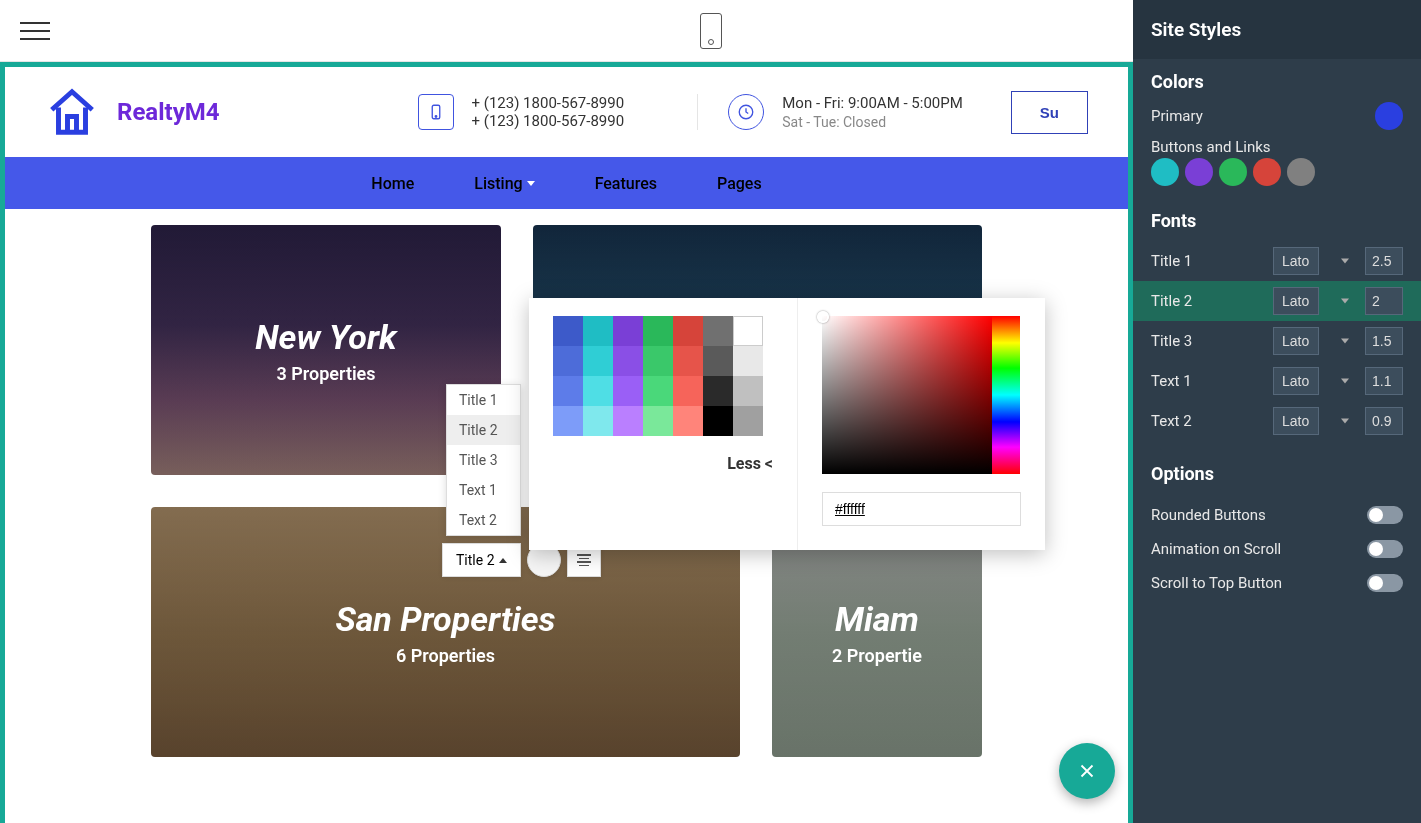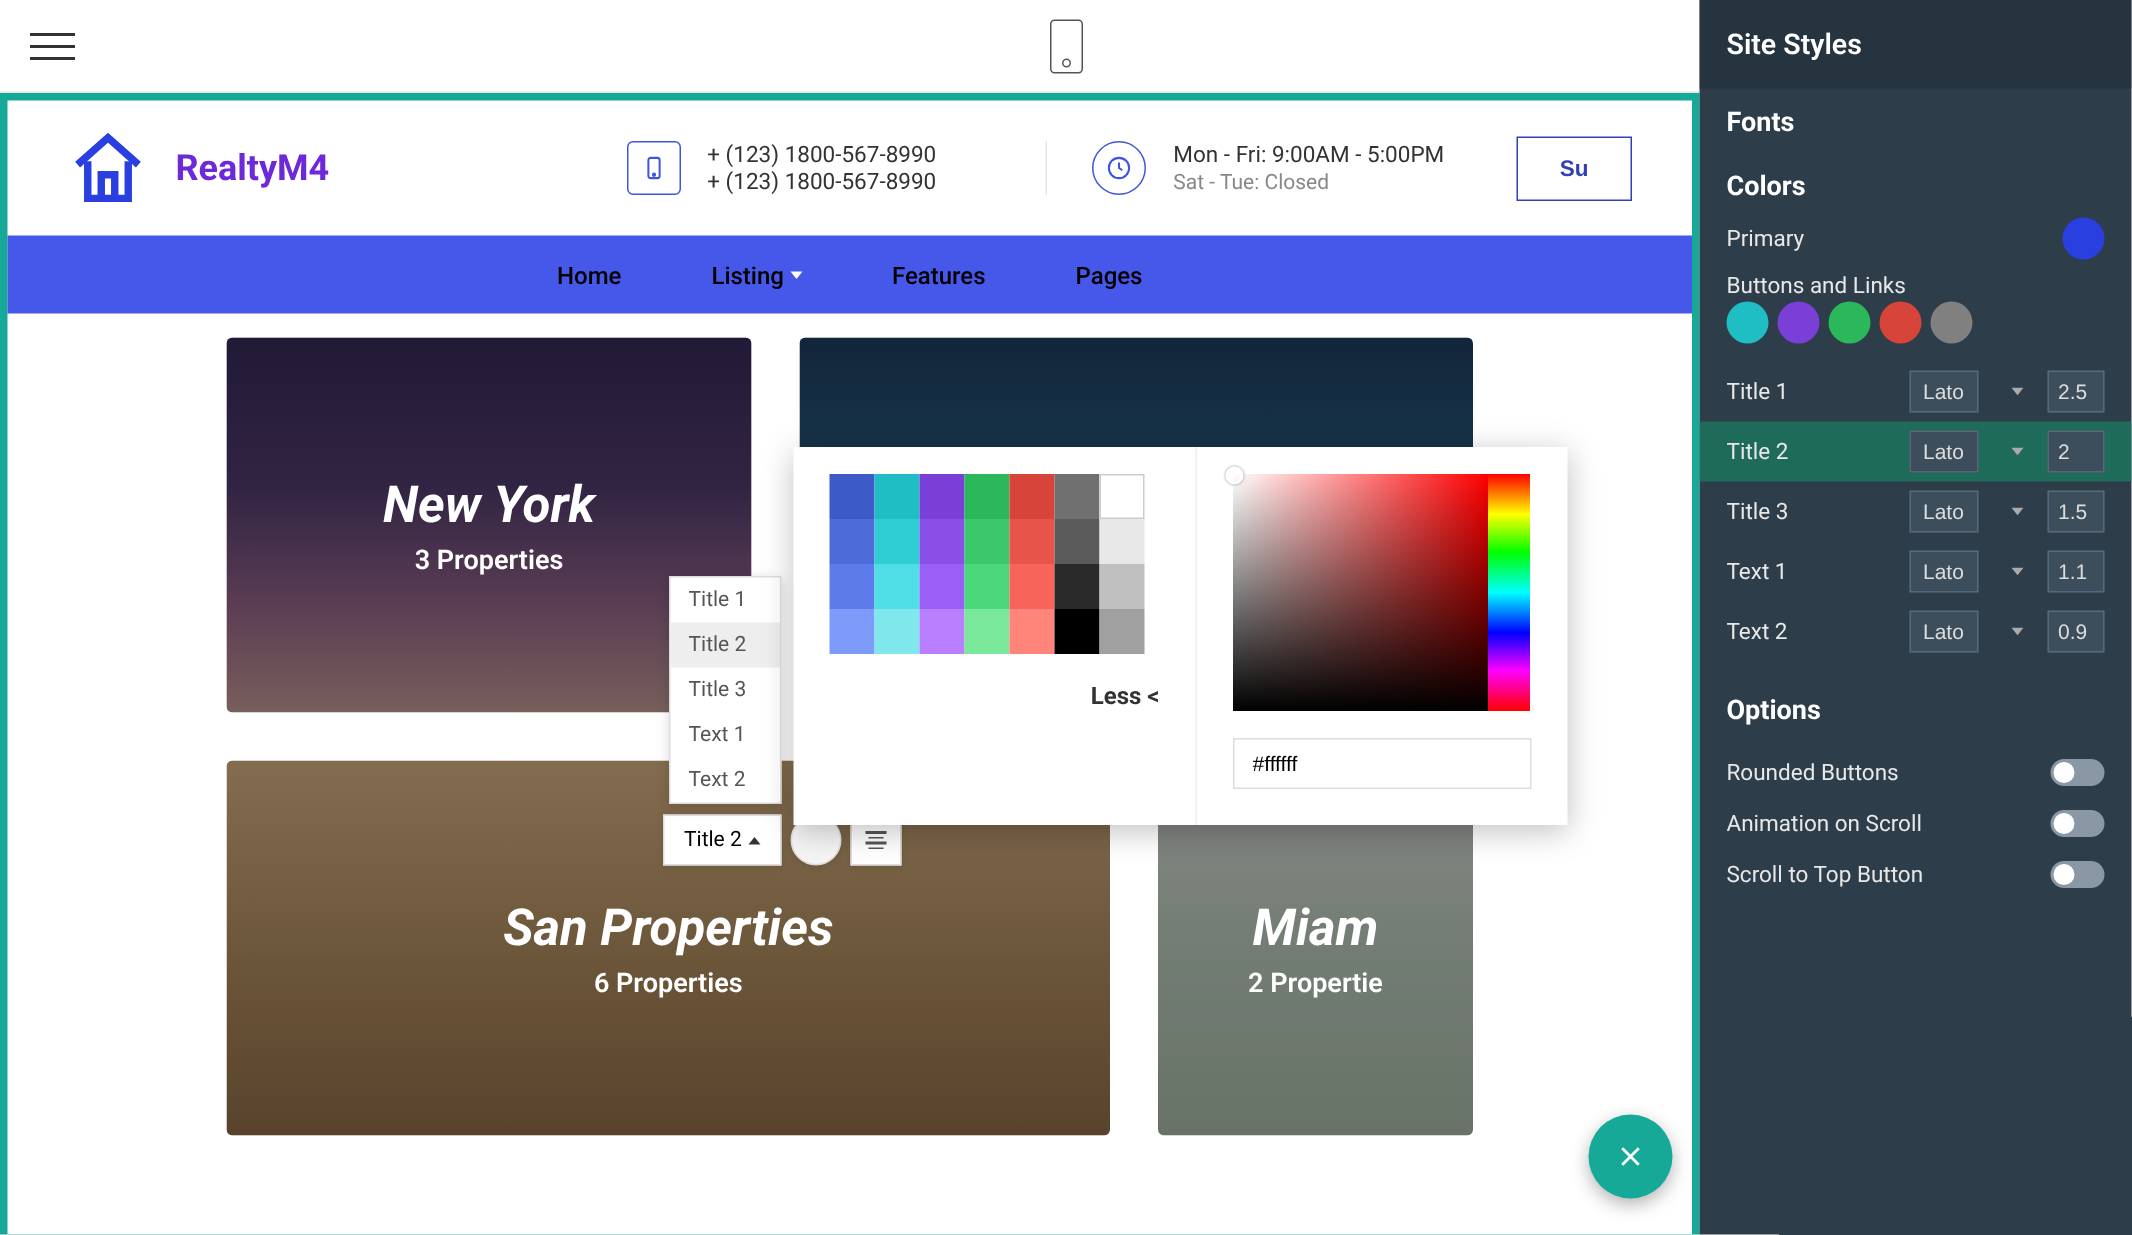--- a/index.html
+++ b/index.html
@@ -59,21 +59,21 @@
 .swatch-grid { display: flex; flex-direction: column; }
 .swatch-row { display: flex; }
 .swatch { width: 30px; height: 30px; cursor: pointer; }
 .swatch.bordered { border: 1px solid #ccc; }
 .less-link { text-align: right; margin-top: 18px; color: #333; font-size: 16px; cursor: pointer; font-weight: bold; }
 .picker-right { flex: 1; padding: 18px 24px; }
 .gradient-wrap { display: flex; gap: 0; position: relative; }
 .sv-panel { width: 170px; height: 158px; background: linear-gradient(to top, #000, transparent), linear-gradient(to right, #fff, #ff0000); position: relative; }
 .sv-handle { position: absolute; top: -5px; left: -5px; width: 12px; height: 12px; border: 2px solid #fff; border-radius: 50%; box-shadow: 0 0 2px rgba(0,0,0,0.5); }
 .hue-strip { width: 28px; height: 158px; background: linear-gradient(to bottom, #ff0000 0%, #ffff00 17%, #00ff00 33%, #00ffff 50%, #0000ff 67%, #ff00ff 83%, #ff0000 100%); }
-.hex-input { margin-top: 18px; width: 100%; padding: 8px 12px; border: 1px solid #ddd; font-size: 14px; }
+.hex-input { margin-top: 18px; width: 100%; padding: 8px 12px; border: 1px solid #ddd; font-size: 14px; text-decoration: underline; }
 
 .side-panel { position: absolute; top: 0; right: 0; width: 288px; height: 100%; background: #2e3d4a; color: #e8e8e8; padding: 0; overflow-y: auto; }
 .panel-title-bar { background: #263440; padding: 18px 18px; font-size: 19px; font-weight: 600; color: #fff; }
 .panel-section { padding: 12px 18px 4px; }
 .section-heading { font-size: 18px; font-weight: 700; color: #fff; margin-bottom: 10px; }
 .color-row { display: flex; align-items: center; justify-content: space-between; margin-bottom: 8px; font-size: 15px; }
 .color-dot { width: 28px; height: 28px; border-radius: 50%; cursor: pointer; }
 .dot-row { display: flex; gap: 6px; margin-top: 2px; margin-bottom: 8px; }
 .font-row { display: flex; align-items: center; gap: 6px; padding: 6px 18px; font-size: 15px; }
 .font-row.active { background: #1f6b5a; }
@@ -246,39 +246,39 @@
       </div>
       <div class="hue-strip"></div>
     </div>
     <input class="hex-input" value="#ffffff" style="">
   </div>
 </div>
 
 <div class="side-panel">
   <div class="panel-title-bar">Site Styles</div>
 
-  <div class="panel-section" style="padding-bottom:0;">
-    <div class="section-heading">Fonts</div>
-  </div>
-
   <div class="panel-section">
     <div class="section-heading">Colors</div>
     <div class="color-row">
       <span>Primary</span>
       <div class="color-dot" style="background:#2a3fe0;"></div>
     </div>
     <div style="font-size:15px; margin-top:6px;">Buttons and Links</div>
     <div class="dot-row" id="button-colors">
         <div class="color-dot" style="background: rgb(31, 189, 196);"></div>
         <div class="color-dot" style="background: rgb(122, 63, 214);"></div>
         <div class="color-dot" style="background: rgb(42, 184, 90);"></div>
         <div class="color-dot" style="background: rgb(214, 68, 58);"></div>
         <div class="color-dot" style="background: rgb(128, 128, 128);"></div>
       </div>
   </div>
+
+  <div class="panel-section" style="padding-bottom:0;">
+    <div class="section-heading">Fonts</div>
+  </div>
   <div id="font-rows">
       <div class="font-row">
         <div class="font-label">Title 1</div>
         <div class="select-wrap"><select class="font-select"><option>Lato</option></select></div>
         <input class="font-size" value="2.5" style="">
       </div>
       <div class="font-row active">
         <div class="font-label">Title 2</div>
         <div class="select-wrap"><select class="font-select"><option>Lato</option></select></div>
         <input class="font-size" value="2" style="">

